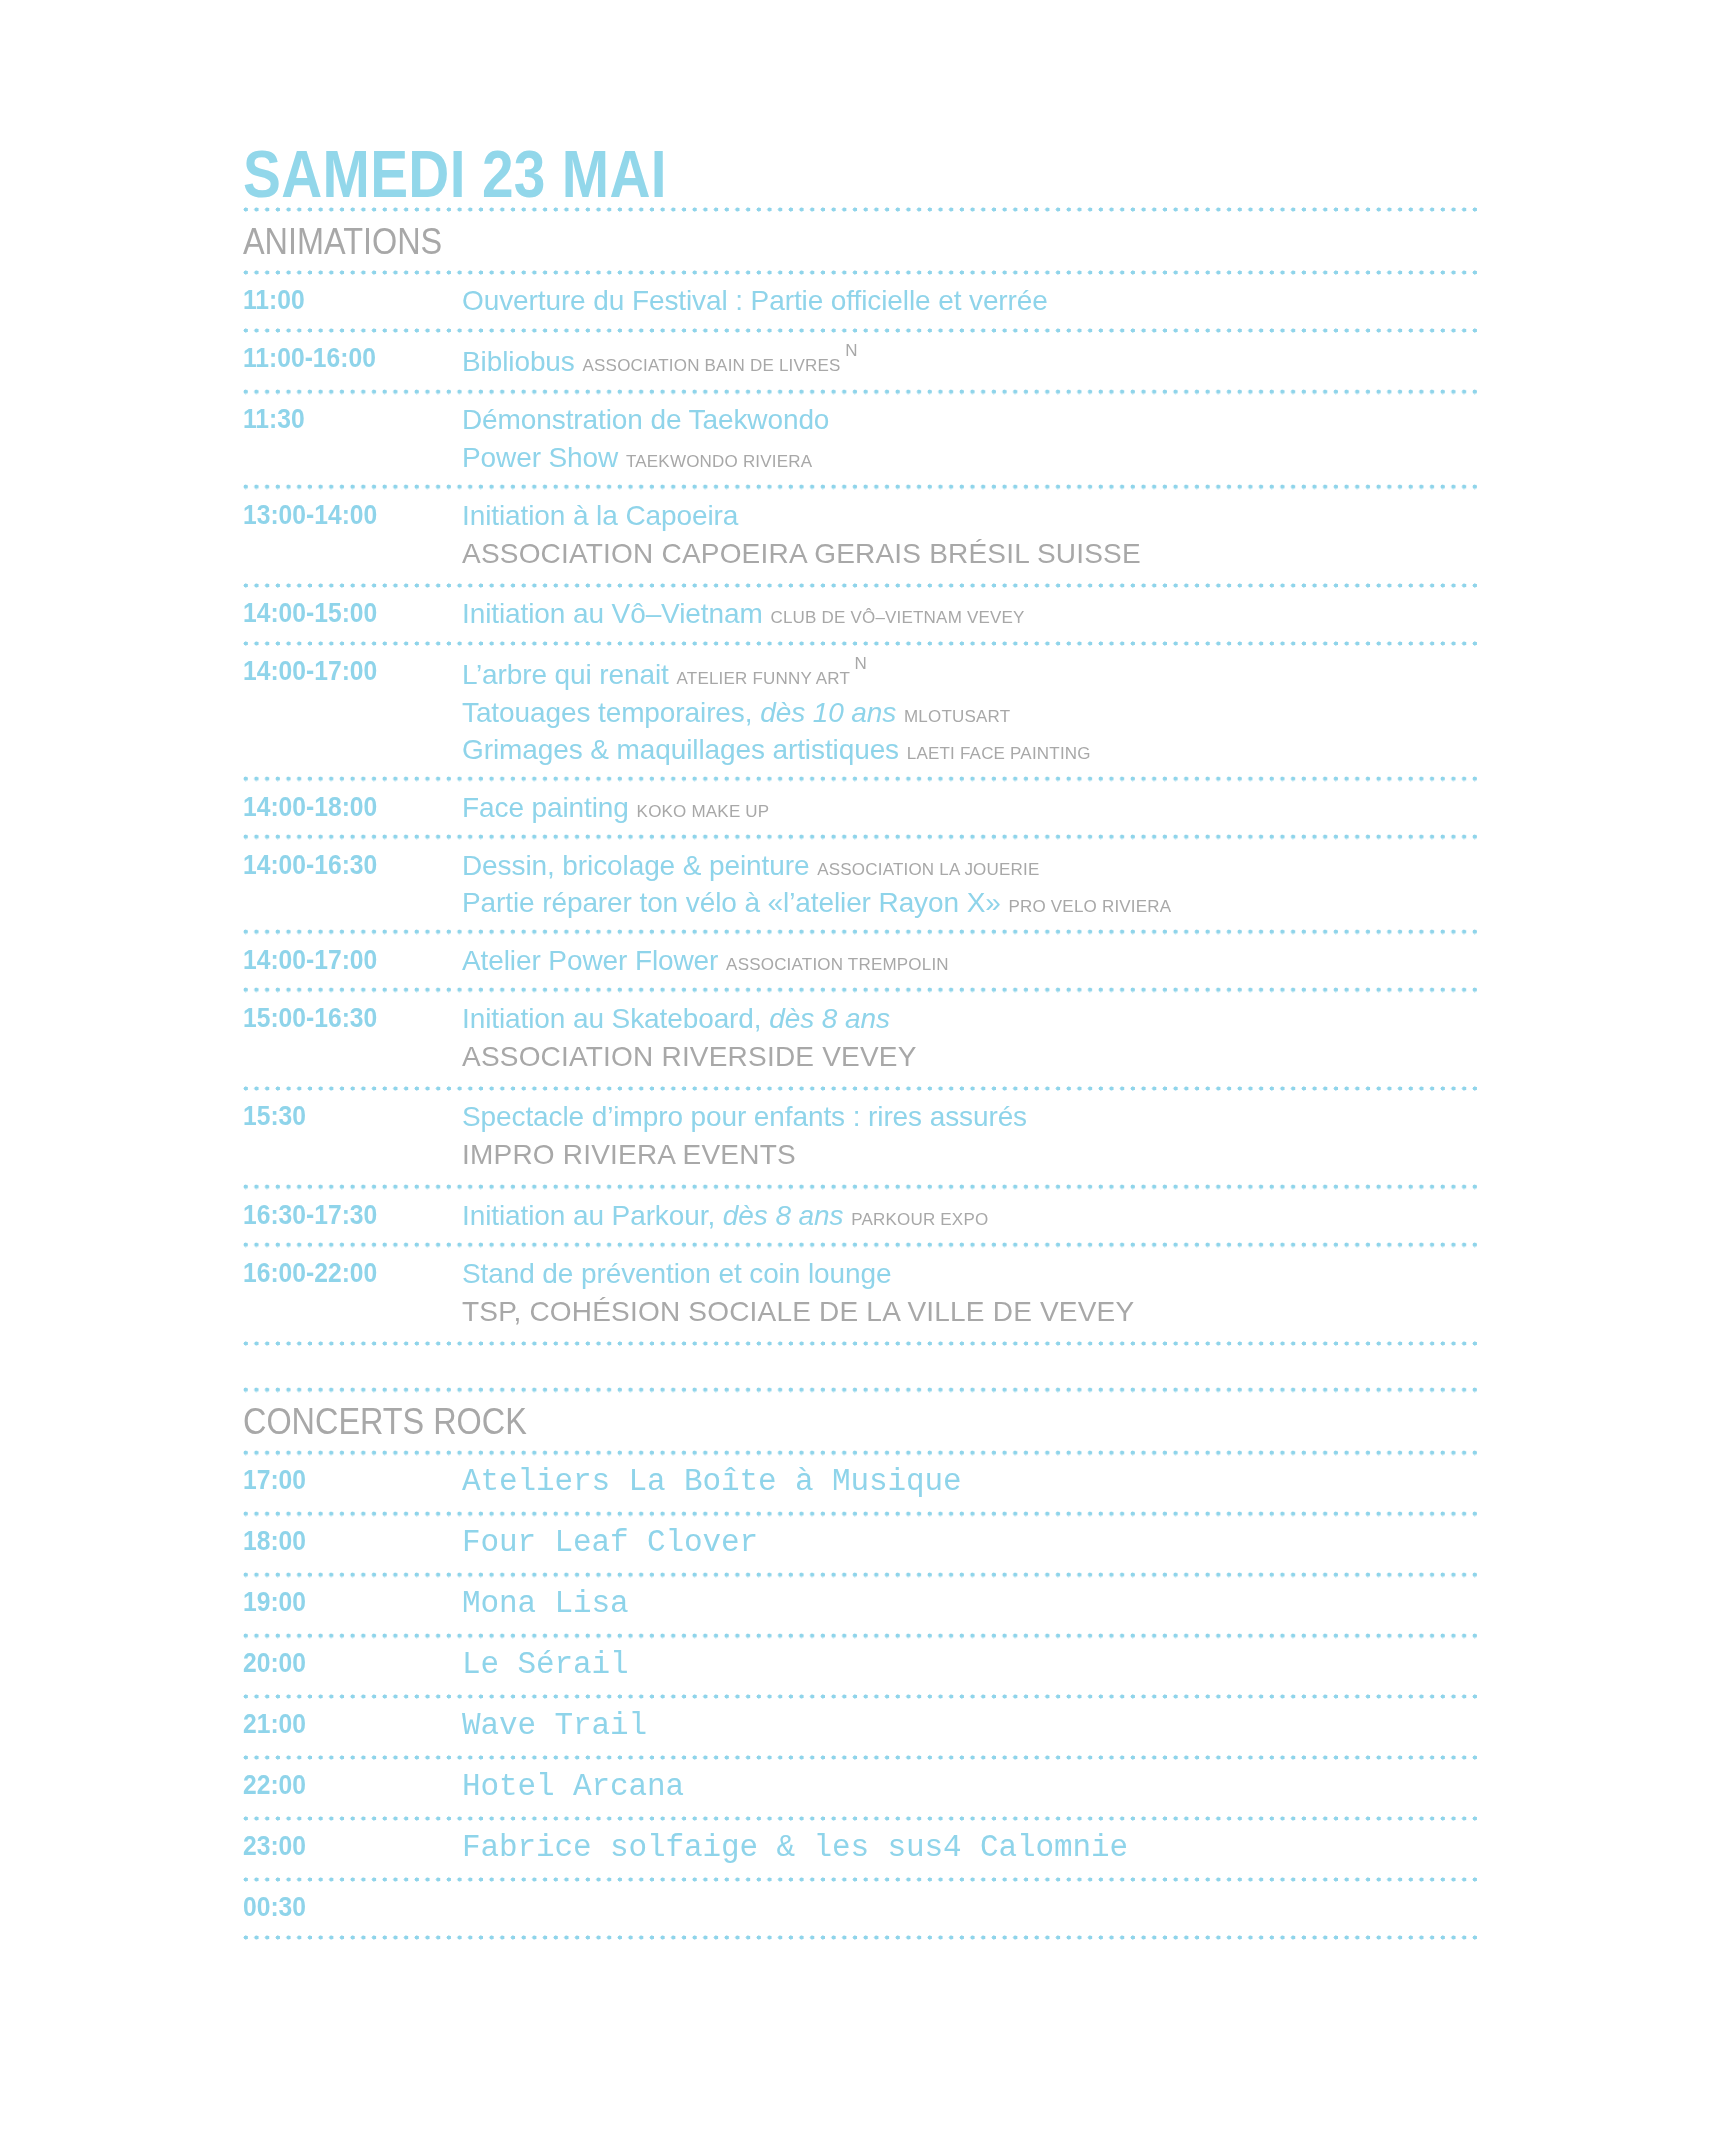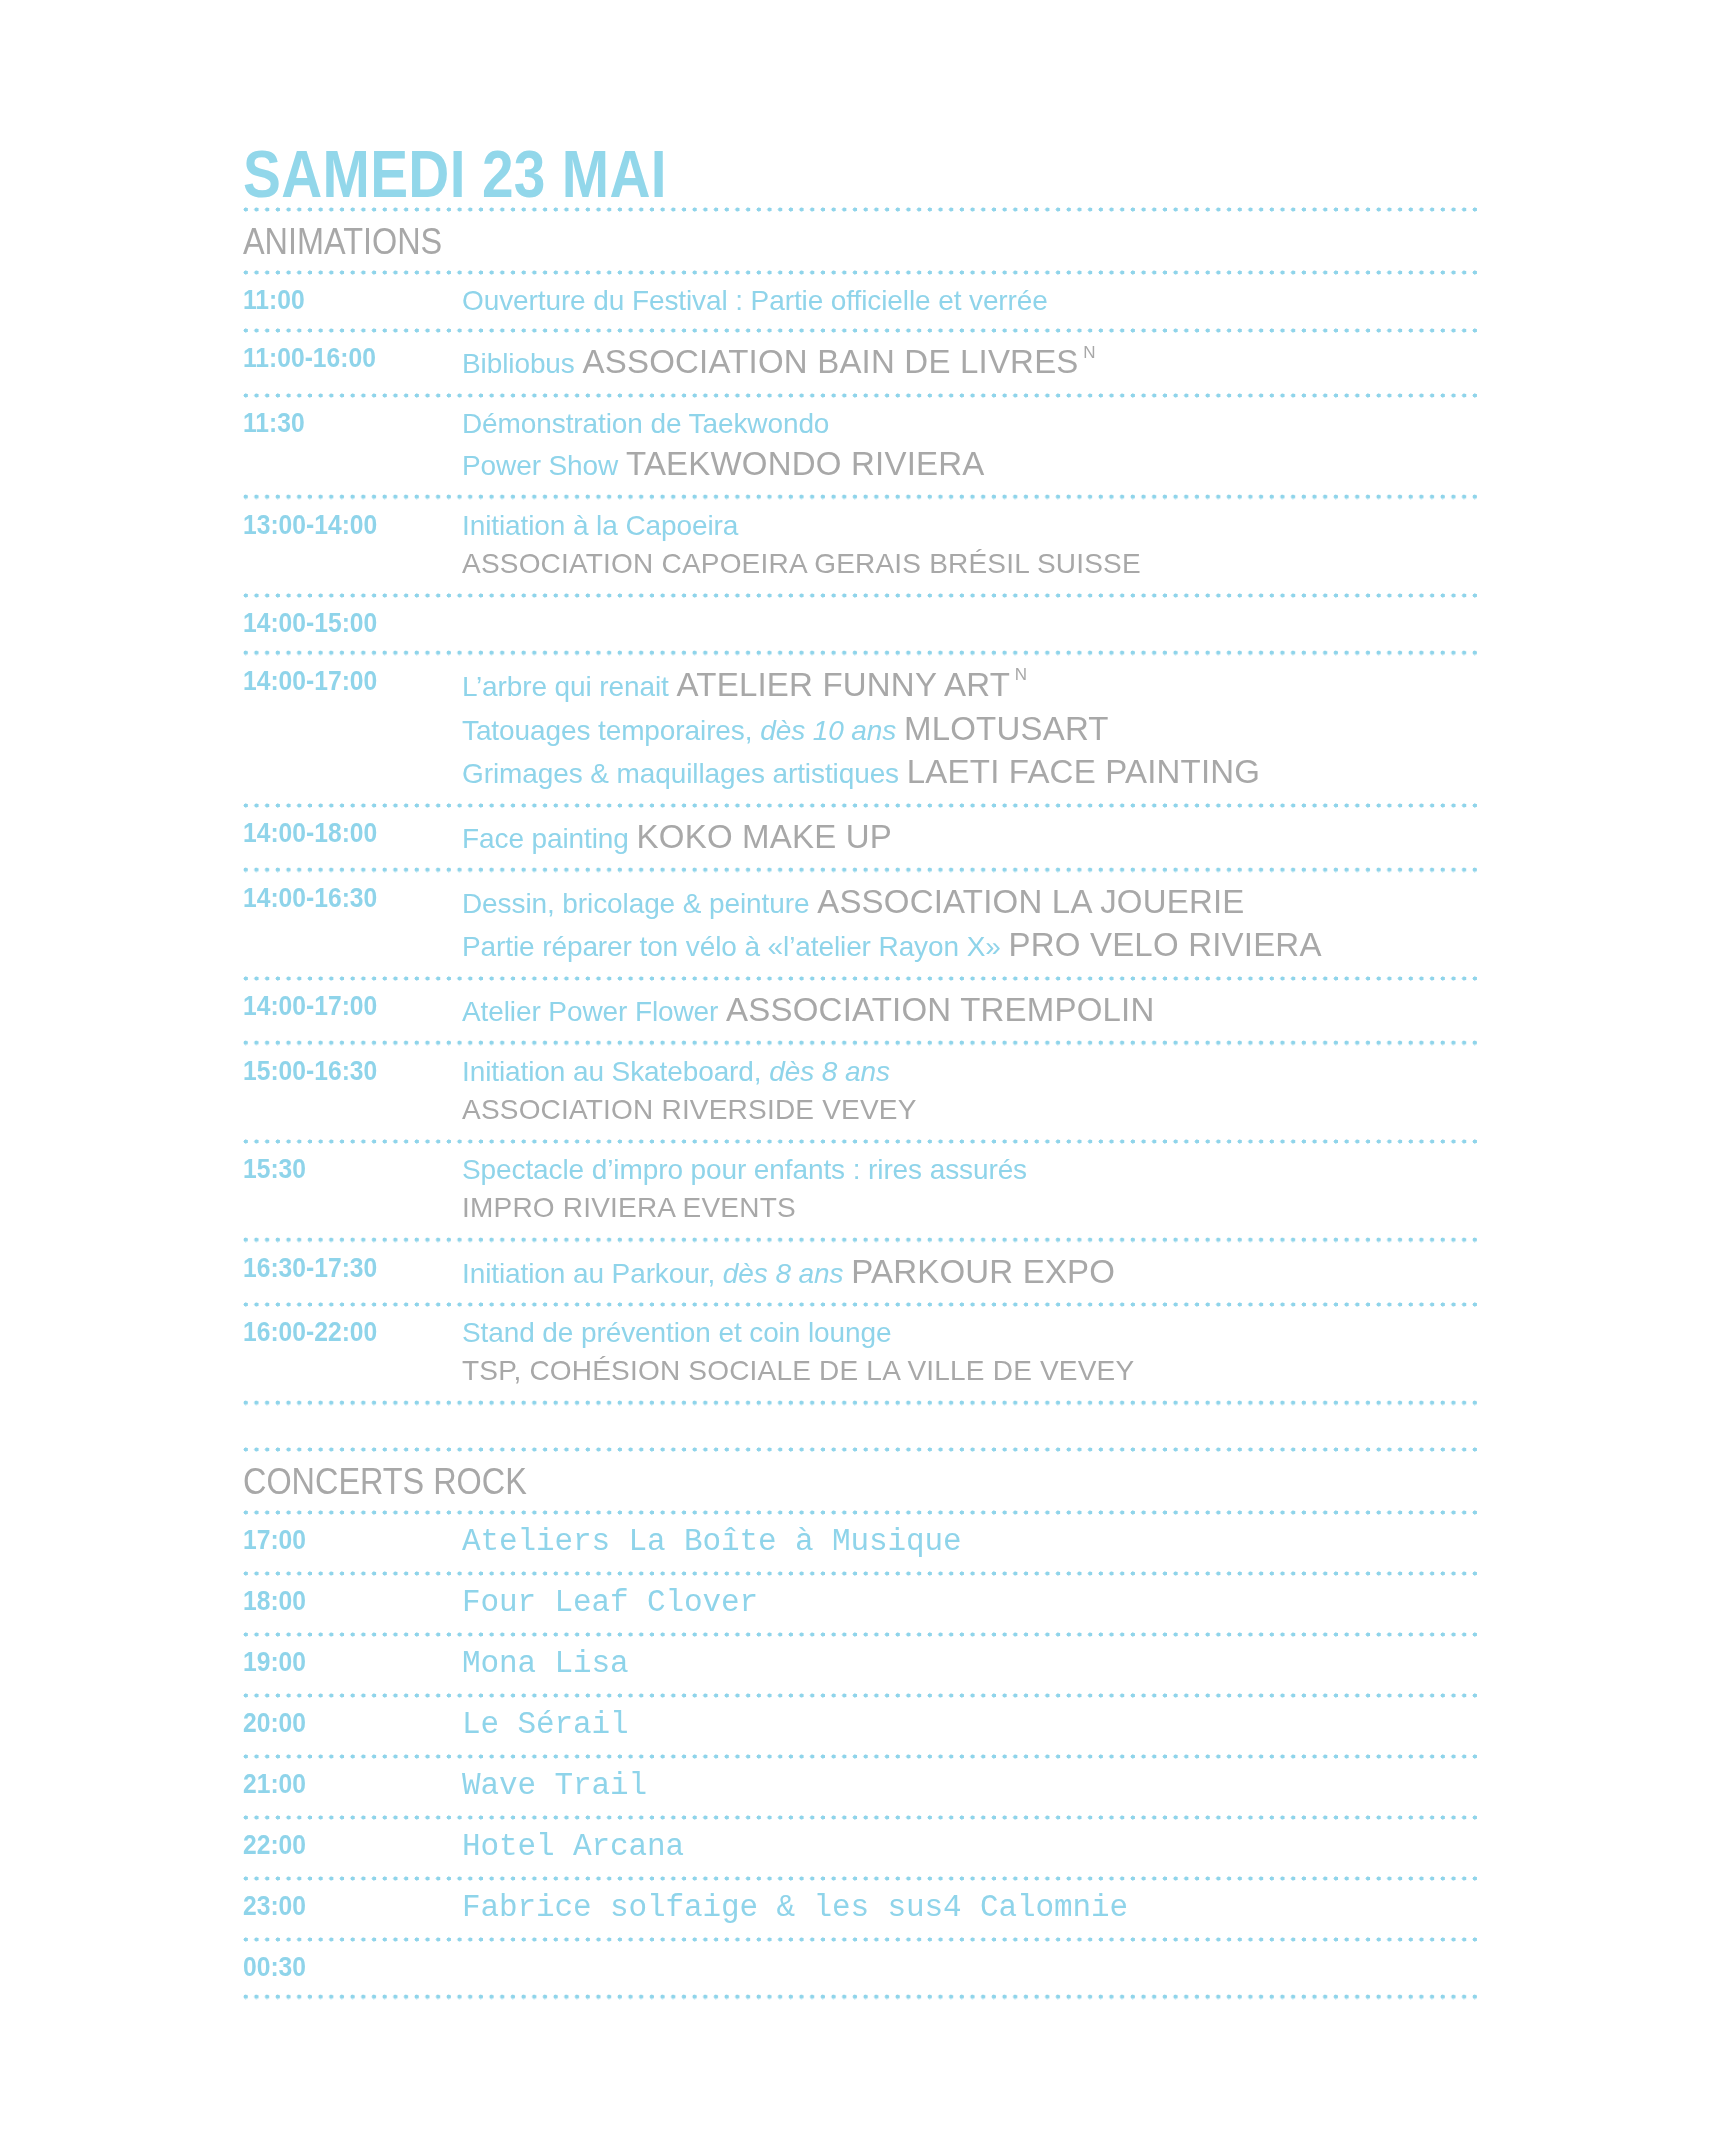--- a/index.html
+++ b/index.html
@@ -107,21 +107,21 @@
     color: #8fd4ea;
     font-weight: 400;
     letter-spacing: -0.1px;
   }
   .line .title.ital {
     font-style: italic;
   }
   .line .org {
     color: #a8a8a8;
     font-weight: 400;
-    font-size: 33px;
+    font-size: 17px;
     letter-spacing: 0.2px;
   }
   .line .sup {
     color: #a8a8a8;
     font-size: 17px;
     vertical-align: 15.3px;
     padding-left: 4.6px;
   }
   .line.org-only {
     color: #a8a8a8;
@@ -176,20 +176,23 @@
         <div class="row anim">
           <div class="time">13:00-14:00</div>
           <div class="body">
             <div class="line"><span class="title">Initiation à la Capoeira</span></div>
             <div class="line org-only"><span class="org">ASSOCIATION CAPOEIRA GERAIS BRÉSIL SUISSE</span></div>
           </div>
         </div>
         <div class="rule"></div>
         <div class="row anim">
           <div class="time">14:00-15:00</div>
+          <div class="body">
+            <div class="line"><span class="title">Initiation au Vô–Vietnam</span> <span class="org">CLUB DE VÔ–VIETNAM VEVEY</span></div>
+          </div>
         </div>
         <div class="rule"></div>
         <div class="row anim">
           <div class="time">14:00-17:00</div>
           <div class="body">
             <div class="line"><span class="title">L’arbre qui renait</span> <span class="org">ATELIER FUNNY ART</span><span class="sup">N</span></div>
             <div class="line"><span class="title">Tatouages temporaires,</span> <span class="title ital">dès 10 ans</span> <span class="org">MLOTUSART</span></div>
             <div class="line"><span class="title">Grimages &amp; maquillages artistiques</span> <span class="org">LAETI FACE PAINTING</span></div>
           </div>
         </div>

